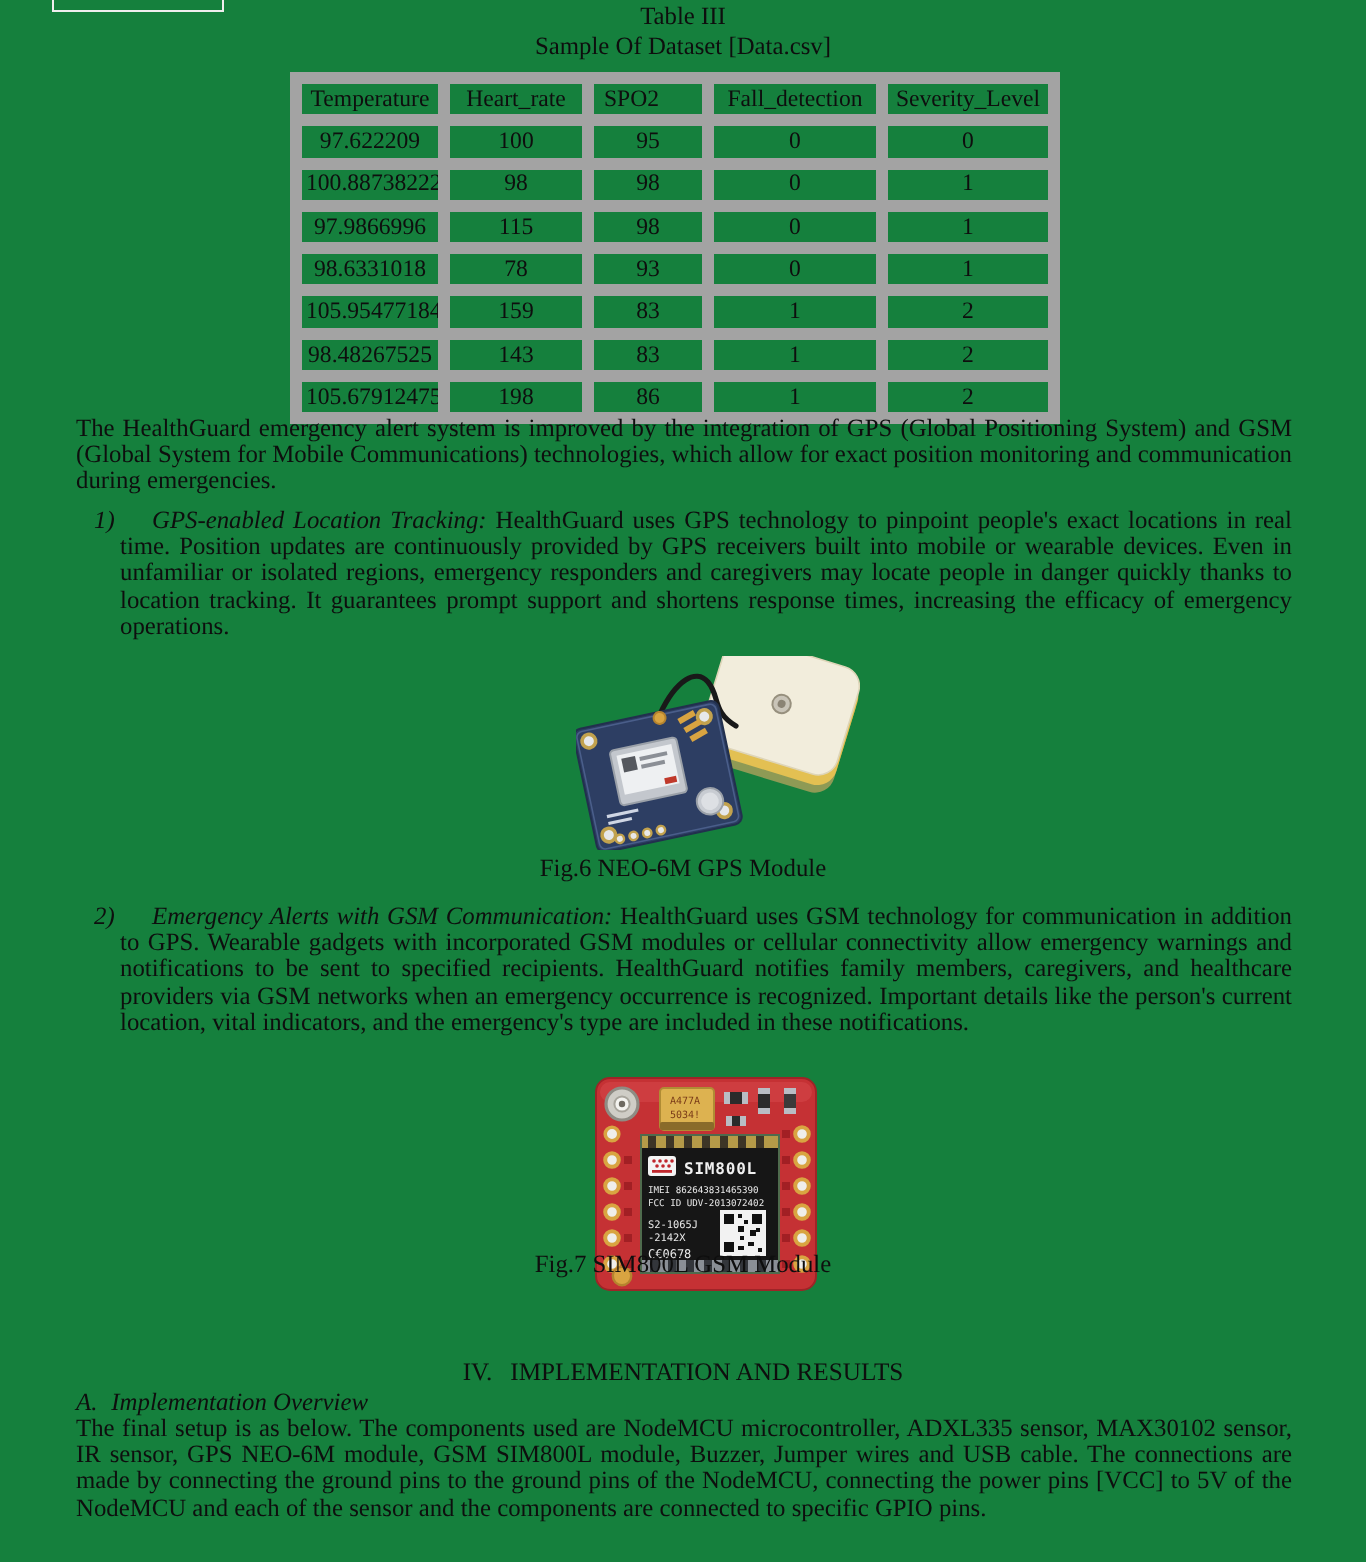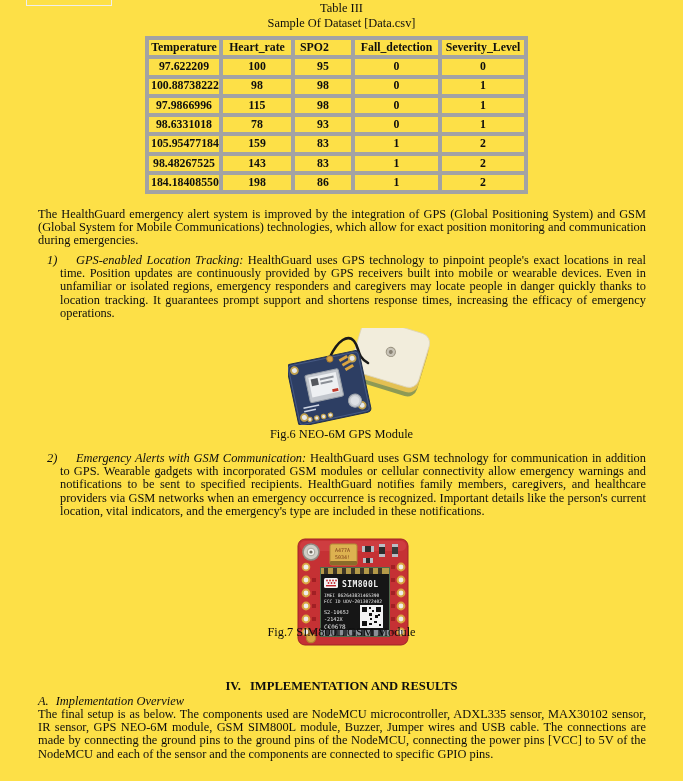--- a/index.html
+++ b/index.html
@@ -1,38 +1,38 @@
 <!DOCTYPE html>
 <html><head>
 <meta charset="utf-8">
 <style>
   html,body{margin:0;padding:0;background:#fff;}
   .page{
     position:relative;
     width:683px;height:781px;
-    background:#fde047;
+    background:#15803d;
     font-family:"Liberation Serif","DejaVu Serif",serif;
     color:#0e0e0e;
     overflow:hidden;
   }
   .artifact{
     position:absolute;left:26px;top:-2px;width:84px;height:6px;
     border:1px solid #efeeee;background:transparent;
   }
   .centered{position:absolute;left:0;width:683px;text-align:center;}
   .tbl-title{top:1px;font-size:12.4px;}
   .tbl-subtitle{top:16px;font-size:12.4px;}
   table.dataset{
     position:absolute;left:145px;top:36px;
     border-collapse:collapse;table-layout:fixed;width:379px;
     font-size:11.8px;
   }
   table.dataset th,table.dataset td{
-    border:4px solid #a3a3a3;height:15.3px;line-height:1;
-    text-align:center;padding:0 2px;font-weight:bold;
+    border:6px solid #a3a3a3;height:15.3px;line-height:1;
+    text-align:center;padding:0 2px;font-weight:normal;
     overflow:hidden;white-space:nowrap;
   }
   table.dataset th.align-left{text-align:left;padding-left:5px;}
   .body-text{
     position:absolute;left:38px;width:608px;
     font-size:12.4px;line-height:13.2px;text-align:justify;
   }
   .sec-heading{
     position:absolute;left:38px;width:608px;
     font-size:12.4px;font-style:italic;
@@ -44,21 +44,21 @@
   }
   .list-item .num{
     position:absolute;left:9px;top:0;font-style:italic;
   }
   .list-item .lead{font-style:italic;margin-left:16px;}
   .figure{position:absolute;}
   .fig-caption{font-size:12.4px;}
   .cap6{top:427px;}
   .cap7{top:625px;}
   .main-heading{
-    top:679px;font-weight:bold;font-size:12.6px;
+    top:679px;font-weight:normal;font-size:12.6px;
   }
   .main-heading .h-num{display:inline-block;margin-right:9px;}
   .sub-a{top:694px;}
   .final-para{top:708px;}
 </style>
 </head>
 <body>
 
 <div class="page">
 
@@ -121,21 +121,21 @@
           <td>2</td>
         </tr>
         <tr>
           <td>98.48267525</td>
           <td>143</td>
           <td>83</td>
           <td>1</td>
           <td>2</td>
         </tr>
         <tr>
-          <td>184.18408550</td>
+          <td>105.67912475</td>
           <td>198</td>
           <td>86</td>
           <td>1</td>
           <td>2</td>
         </tr>
       </tbody>
   </table>
 
 
   <div class="body-text" style="top:208px;">The HealthGuard emergency alert system is improved by the integration of GPS (Global Positioning System) and GSM (Global System for Mobile Communications) technologies, which allow for exact position monitoring and communication during emergencies.</div>

